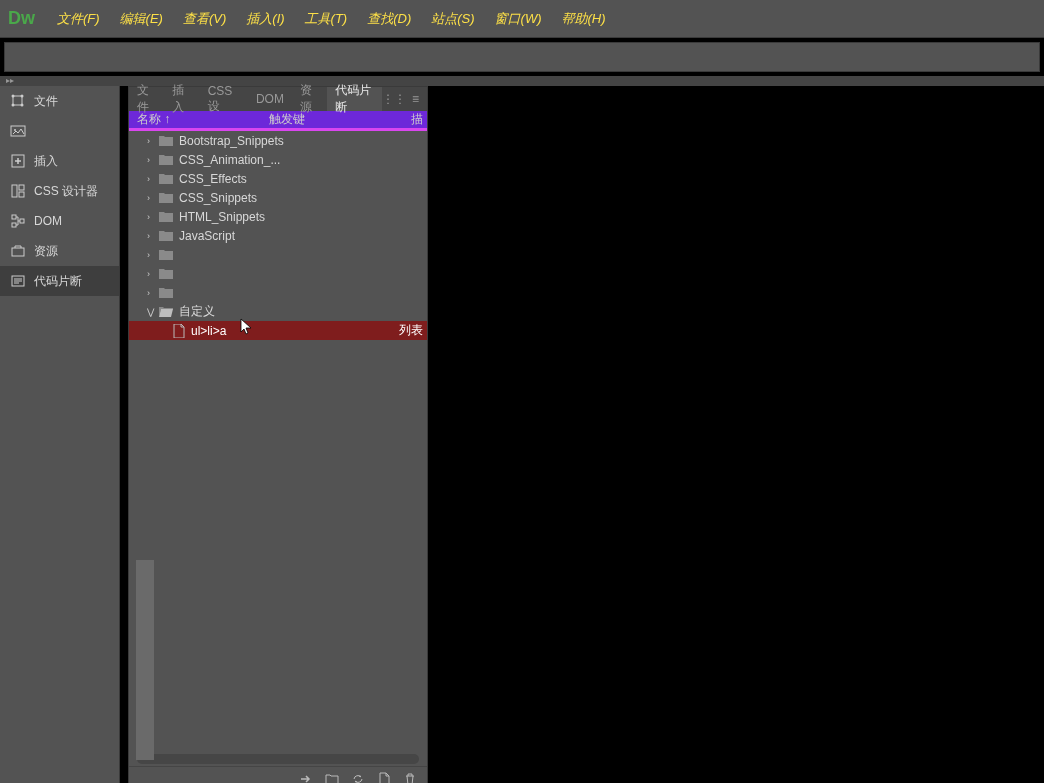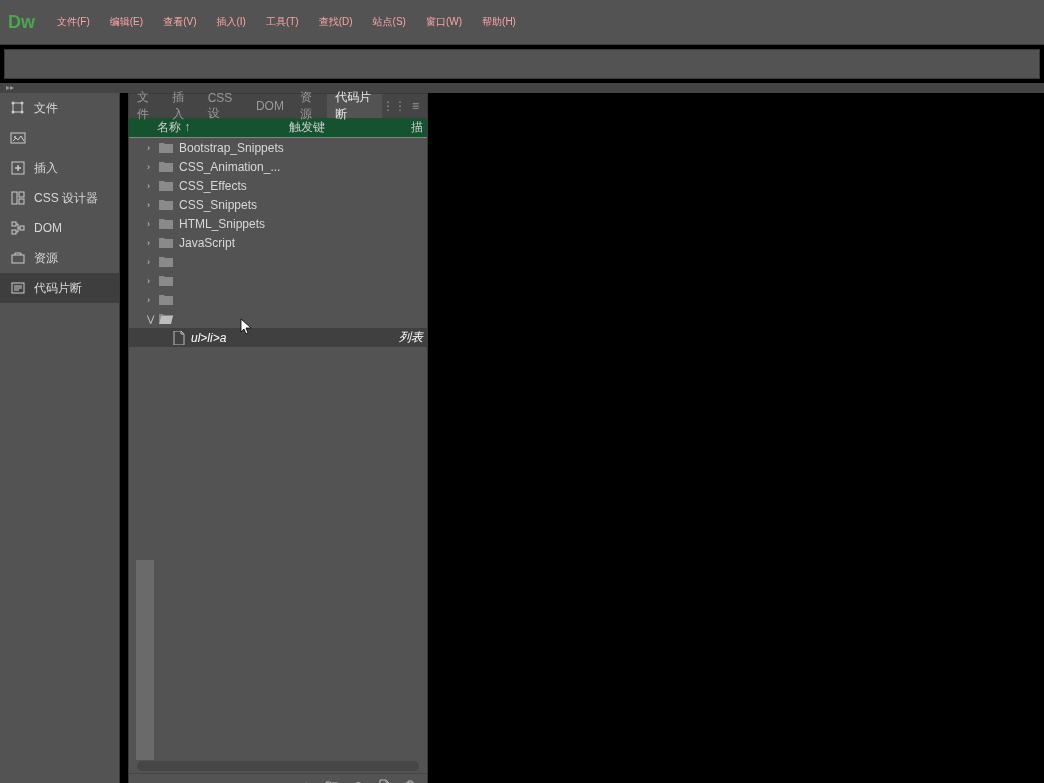--- a/index.html
+++ b/index.html
@@ -1,21 +1,21 @@
 <!DOCTYPE html>
 <html><head>
 <meta charset="utf-8">
 <style>
 * { margin: 0; padding: 0; box-sizing: border-box; font-family: "Microsoft YaHei", sans-serif; font-size: 12px; }
 body { background: #000; width: 1044px; height: 783px; overflow: hidden; color: #ccc; }
 
 
-.menubar { height: 45px; background: #535353; display: flex; align-items: center; padding: 0 8px; border-bottom: 1px solid #3a3a3a; }
+.menubar { height: 38px; background: #535353; display: flex; align-items: center; padding: 0 8px; border-bottom: 1px solid #3a3a3a; }
 .logo { font-family: "Segoe UI", sans-serif; font-size: 18px; font-weight: bold; color: #4aa84a; margin-right: 12px; }
-.menu-item { color: #fca5a5; padding: 0 10px; cursor: pointer; font-size: 10px; }
+.menu-item { color: #fde047; padding: 0 10px; cursor: pointer; font-size: 13px; font-style: italic; }
 
 
 .optionsbar { height: 30px; background: #535353; border: 1px solid #3a3a3a; margin: 4px; }
 
 
 .expand-handle { height: 10px; background: #444; color: #999; font-size: 8px; padding-left: 6px; }
 
 
 .main { display: flex; height: calc(100% - 78px); }
 
@@ -27,29 +27,29 @@
 
 
 .panel-wrap { width: 300px; background: #535353; margin-left: 8px; display: flex; flex-direction: column; border: 1px solid #3a3a3a; }
 .panel-tabs { display: flex; height: 24px; background: #454545; align-items: center; position: relative; }
 .panel-tab { padding: 0 8px; color: #999; font-size: 12px; height: 100%; display: flex; align-items: center; cursor: pointer; }
 .panel-tab.active { background: #535353; color: #e8e8e8; }
 .panel-tab-right { margin-left: auto; display: flex; gap: 6px; padding-right: 8px; color: #999; }
 .panel-tab-right span { cursor: pointer; }
 
 
-.col-header { display: flex; height: 20px; background: #14532d; color: #ccc; font-size: 11px; align-items: center; border-bottom: 1px solid #d946ef; padding-left: 20px; }
+.col-header { display: flex; height: 20px; background: #6d28d9; color: #ccc; font-size: 11px; align-items: center; border-bottom: 3px solid #d946ef; }
 .col-name { width: 140px; padding-left: 8px; }
 .col-trigger { flex: 1; }
 .col-desc { width: 24px; text-align: right; padding-right: 4px; }
 
 
 .tree { flex: 1; overflow: auto; background: #535353; }
 .tree-row { display: flex; align-items: center; height: 19px; padding-left: 6px; color: #d8d8d8; cursor: pointer; font-size: 12px; }
-.tree-row.selected { background: #404040; color: #fff; font-style: italic; }
+.tree-row.selected { background: #7f1d1d; color: #fff; }
 .tree-chevron { width: 12px; color: #ccc; font-size: 9px; }
 .tree-folder-icon { display: inline-flex; margin-right: 6px; }
 .tree-file-icon { display: inline-flex; margin-right: 6px; }
 .tree-label { flex: 1; white-space: nowrap; overflow: hidden; text-overflow: ellipsis; }
 .tree-right { padding-right: 4px; text-align: center; }
 .indent-1 { padding-left: 18px; }
 .indent-2 { padding-left: 32px; }
 
 
 .hscroll { height: 10px; background: #464646; margin: 4px 8px 2px 8px; border-radius: 5px; }
@@ -261,20 +261,21 @@
           </span>
         </div>
         <div class="tree-row indent-1">
           <span class="tree-chevron">⋁</span>
           <span class="tree-folder-icon">
             <svg width="14" height="12" viewBox="0 0 14 12">
               <path d="M0 1h4l1 1h9v1H2L0 11z" fill="#8a8a8a"></path>
               <path d="M2 3h12l-2 8H0z" fill="#bdbdbd"></path>
             </svg>
           </span>
+          <span class="tree-label">自定义</span>
         </div>
         <div class="tree-row indent-2 selected">
           <span class="tree-chevron"></span>
           <span class="tree-file-icon">
             <svg width="12" height="14" viewBox="0 0 12 14">
               <path d="M1 0h7l3 3v11H1z" fill="none" stroke="#bbb"></path>
               <path d="M8 0v3h3" fill="none" stroke="#bbb"></path>
             </svg>
           </span>
           <span class="tree-label">ul&gt;li&gt;a</span>

